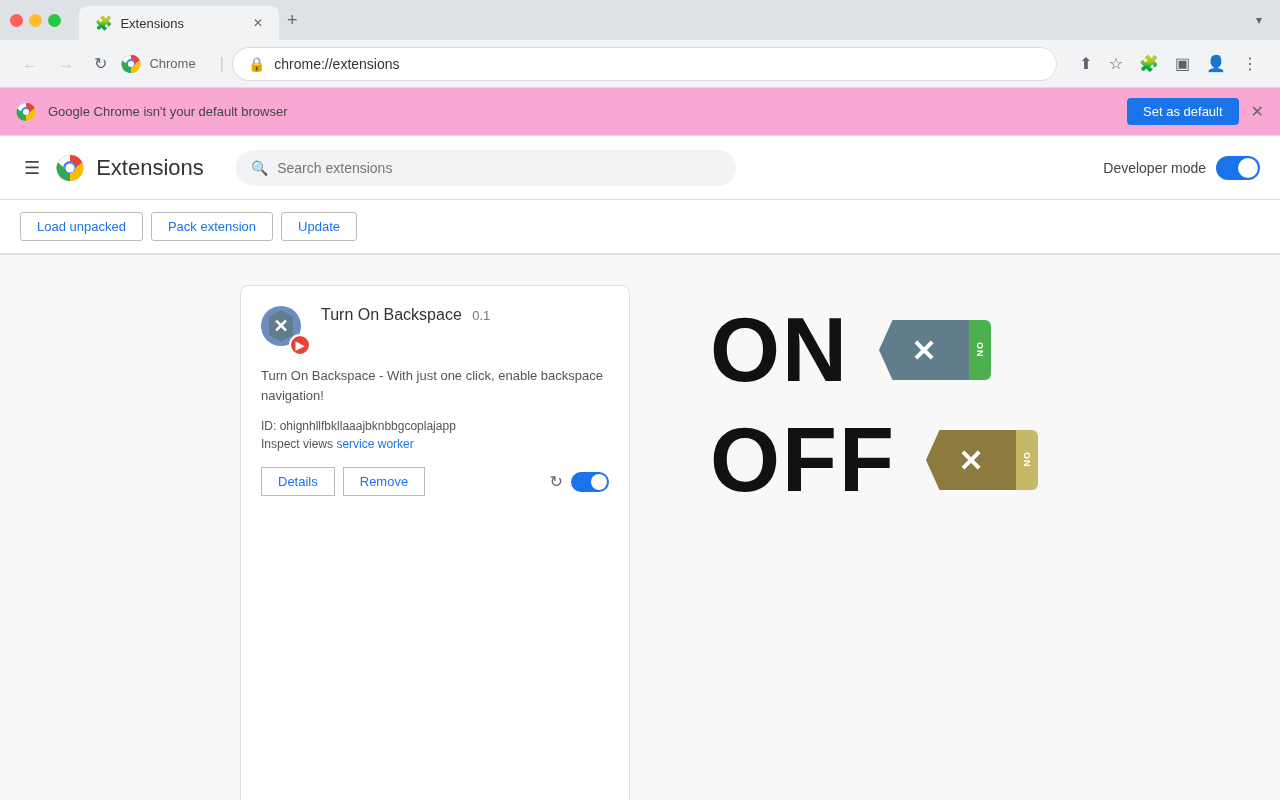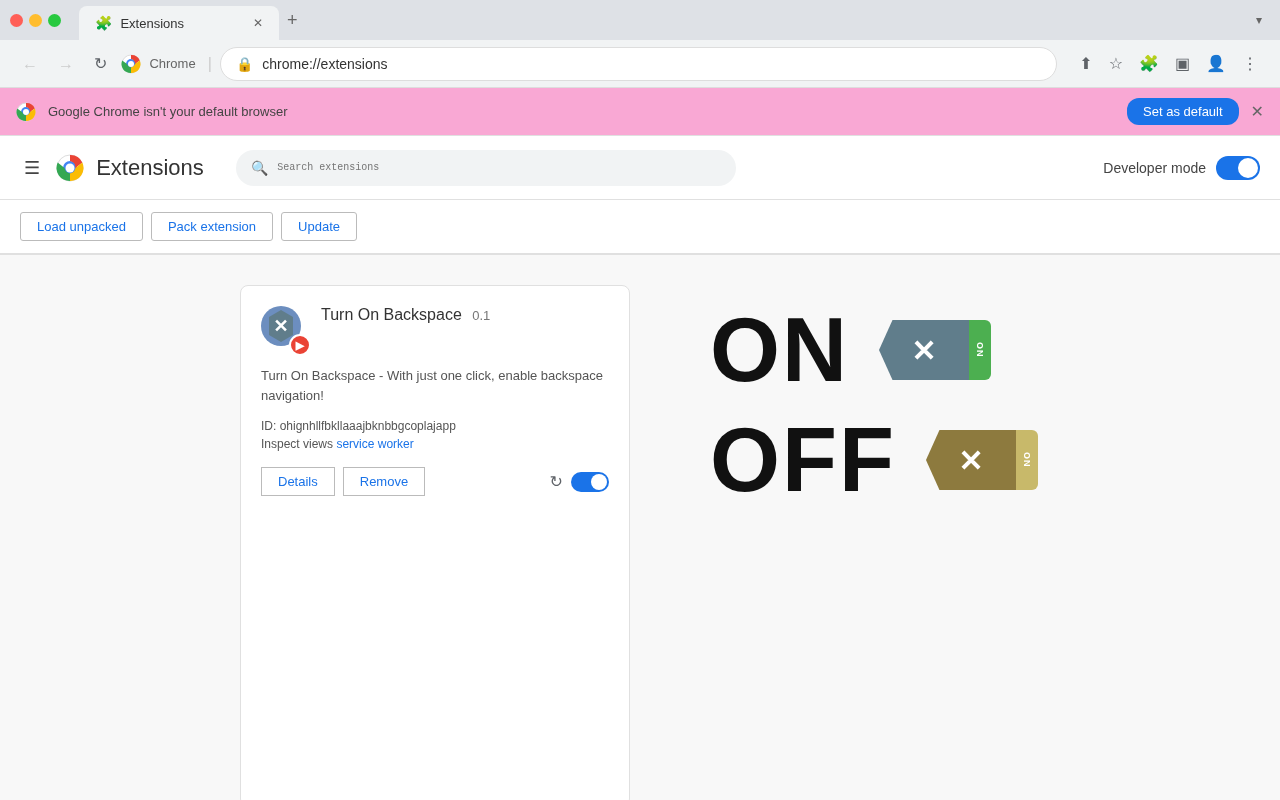--- a/index.html
+++ b/index.html
@@ -74,21 +74,21 @@
       align-items: center;
       padding: 0 16px;
       gap: 12px;
       border-bottom: 1px solid #e0e0e0;
     }
     .info-text { font-size: 13px; color: #444; flex: 1; }
     .set-default-btn {
       background: #1a73e8;
       color: #fff;
       border: none;
-      border-radius: 12px;
+      border-radius: 4px;
       padding: 6px 16px;
       font-size: 13px;
       cursor: pointer;
     }
     .info-close { background: none; border: none; cursor: pointer; color: #666; font-size: 16px; }
 
     
     .ext-header {
       background: #fff;
       height: 64px;
@@ -107,21 +107,21 @@
       border: none;
       border-radius: 20px;
       height: 36px;
       display: flex;
       align-items: center;
       padding: 0 16px;
       gap: 8px;
       margin-left: 20px;
     }
     .search-icon { color: #5f6368; font-size: 14px; }
-    .search-input { background: none; border: none; outline: none; font-size: 10px; color: #0f172a; flex: 1; font-family: Liberation Mono, monospace; }
+    .search-input { background: none; border: none; outline: none; font-size: 14px; color: #0f172a; flex: 1; }
     .dev-mode-section { margin-left: auto; display: flex; align-items: center; gap: 10px; }
     .dev-mode-label { font-size: 14px; color: #444; }
     .toggle-on {
       width: 44px; height: 24px; background: #1a73e8; border-radius: 12px;
       position: relative; cursor: pointer;
     }
     .toggle-on::after {
       content: ''; position: absolute; right: 2px; top: 2px;
       width: 20px; height: 20px; background: #fff; border-radius: 50%;
     }
@@ -260,21 +260,21 @@
   <button class="nav-btn disabled">→</button>
   <button class="nav-btn">↻</button>
   <svg class="chrome-circle" viewBox="0 0 20 20">
     <circle cx="10" cy="10" r="9" fill="#fff" stroke="#ddd"></circle>
     <circle cx="10" cy="10" r="5" fill="#4285f4"></circle>
     <path d="M10 1 A9 9 0 0 1 18.8 6.5 L14 10 A5 5 0 0 0 10 5 Z" fill="#ea4335"></path>
     <path d="M18.8 6.5 A9 9 0 0 1 10 19 L10 13.5 A5 5 0 0 0 14 10 Z" fill="#fbbc05"></path>
     <path d="M10 19 A9 9 0 0 1 1.2 6.5 L6 10 A5 5 0 0 0 10 13.5 Z" fill="#34a853"></path>
     <circle cx="10" cy="10" r="3" fill="#fff"></circle>
   </svg>
-  <span style="font-size:13px;color:#666;margin-right:4px;">Chrome</span>
+  <span style="font-size:13px;color:#666;margin-right:16px;">Chrome</span>
   <span style="color:#ccc;">|</span>
   <div class="address-bar">
     <span style="color:#5f6368;font-size:14px;">🔒</span>
     <span class="address-text">chrome://extensions</span>
   </div>
   <div class="nav-actions">
     <button class="nav-action-btn">⬆</button>
     <button class="nav-action-btn">☆</button>
     <button class="nav-action-btn">🧩</button>
     <button class="nav-action-btn">▣</button>

